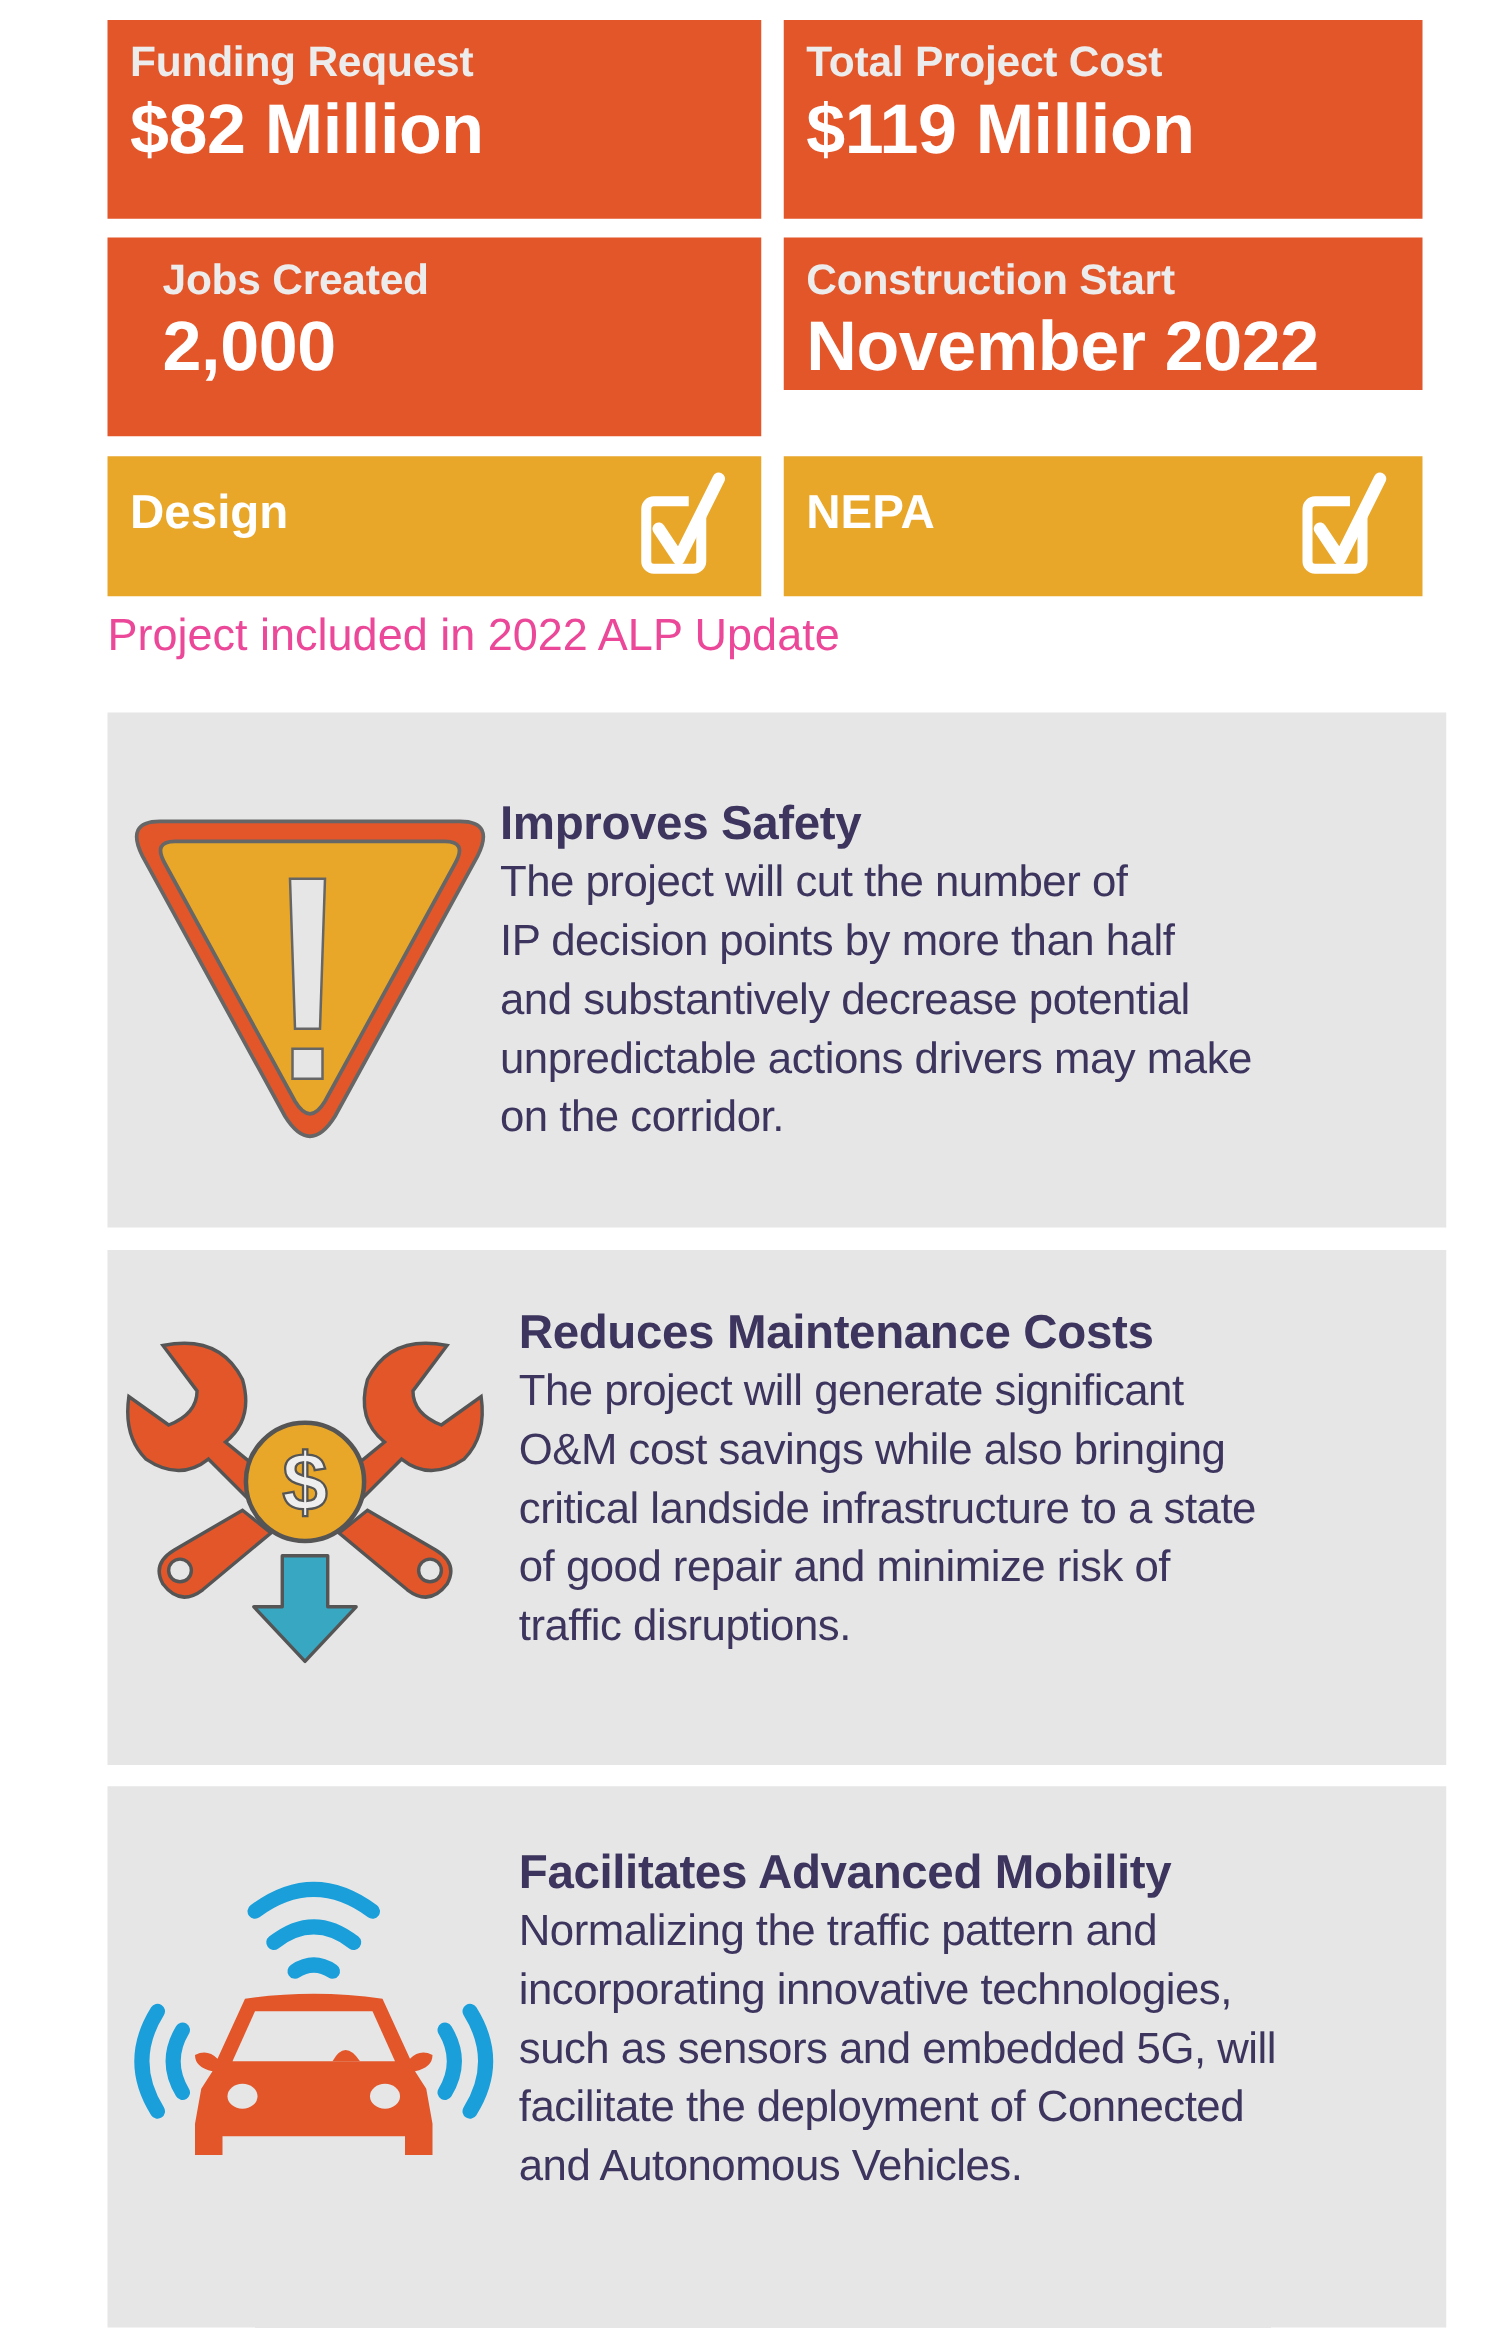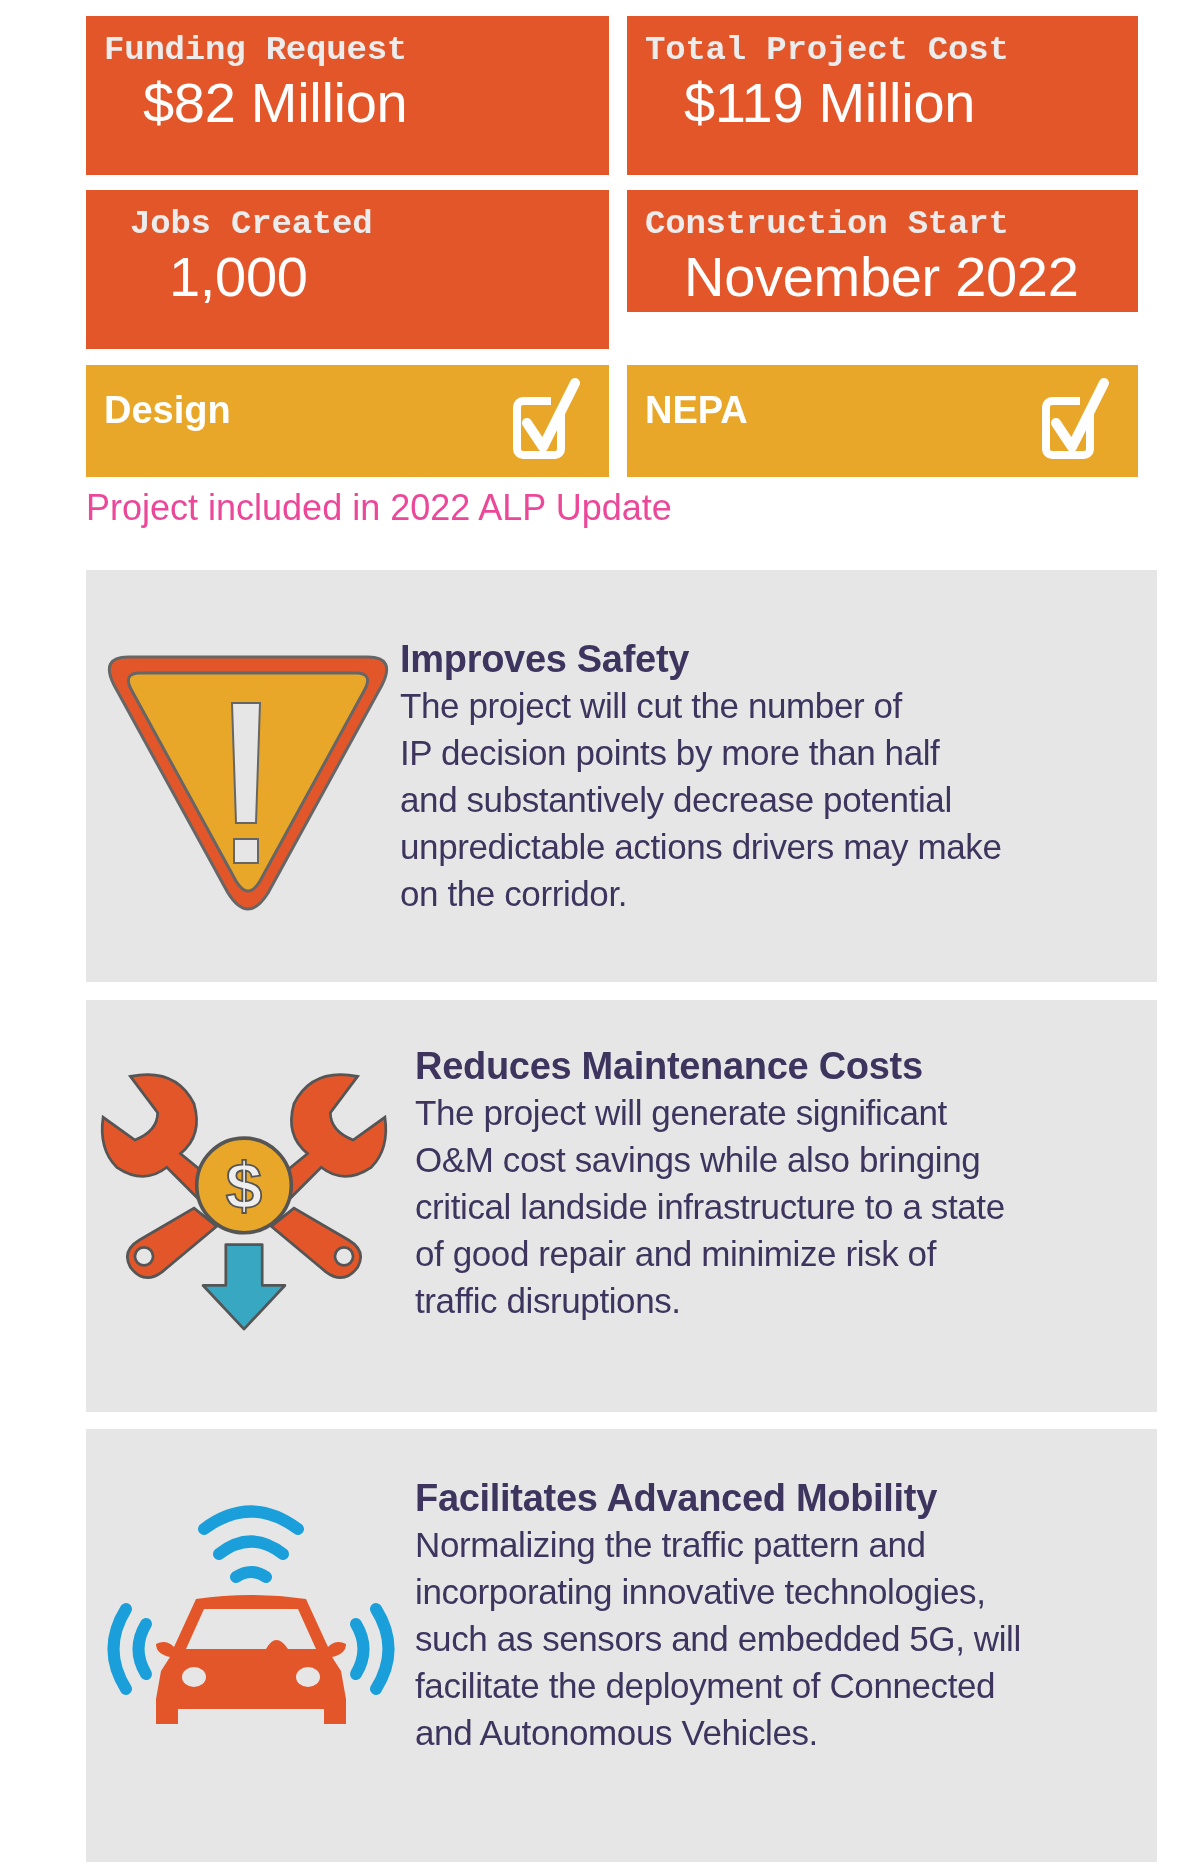--- a/index.html
+++ b/index.html
@@ -4,22 +4,22 @@
 <style>
   html, body { margin: 0; padding: 0; }
   body {
     width: 1200px; height: 1862px; background: #ffffff; position: relative; overflow: hidden;
     font-family: "Liberation Sans", sans-serif;
   }
   .stat {
     position: absolute; background: #e2562a; color: #fff; box-sizing: border-box;
     padding: 14px 0 0 18px;
   }
-  .stat .label { font-weight: 700; font-size: 34px; color: #ececec; line-height: 40px; letter-spacing: -0.2px; font-family: Liberation Mono, monospace; }
-  .stat .value { font-weight: 400; font-size: 56px; line-height: 66px; color: #fff; letter-spacing: -0.3px; margin-left: 39px; }
+  .stat .label { font-weight: 700; font-size: 34px; color: #ececec; line-height: 40px; letter-spacing: -0.2px; }
+  .stat .value { font-weight: 700; font-size: 56px; line-height: 66px; color: #fff; letter-spacing: -0.3px; }
   .status {
     position: absolute; background: #e9a72a; box-sizing: border-box;
   }
   .status .label {
     position: absolute; left: 18px; top: 24px; font-weight: 700; font-size: 38px; color: #fff; text-align: center;
   }
   .status .check { position: absolute; right: 22px; top: 12px; width: 76px; height: 86px; }
   .note {
     position: absolute; left: 86px; top: 487px; color: #ec4899; font-size: 36px;
   }
@@ -35,21 +35,21 @@
 <div class="stat" style="left:86px; top:16px; width:523px; height:159px;">
   <div class="label">Funding Request</div>
   <div class="value">$82 Million</div>
 </div>
 <div class="stat" style="left:627px; top:16px; width:511px; height:159px;">
   <div class="label">Total Project Cost</div>
   <div class="value">$119 Million</div>
 </div>
 <div class="stat" style="left:86px; top:190px; width:523px; height:159px;padding-left:44px;">
   <div class="label">Jobs Created</div>
-  <div class="value">1,000</div>
+  <div class="value">2,000</div>
 </div>
 <div class="stat" style="left:627px; top:190px; width:511px; height:122px;">
   <div class="label">Construction Start</div>
   <div class="value">November 2022</div>
 </div>
 
 <div class="status" style="left:86px; top:365px; width:523px; height:112px;">
   <div class="label">Design</div>
   <svg class="check" viewBox="0 0 76 86">
     <path d="M50 34 V72 a6 6 0 0 1 -6 6 H12 a6 6 0 0 1 -6 -6 V30 a6 6 0 0 1 6 -6 H40" fill="none" stroke="#fff" stroke-width="8" stroke-linejoin="round"></path>

